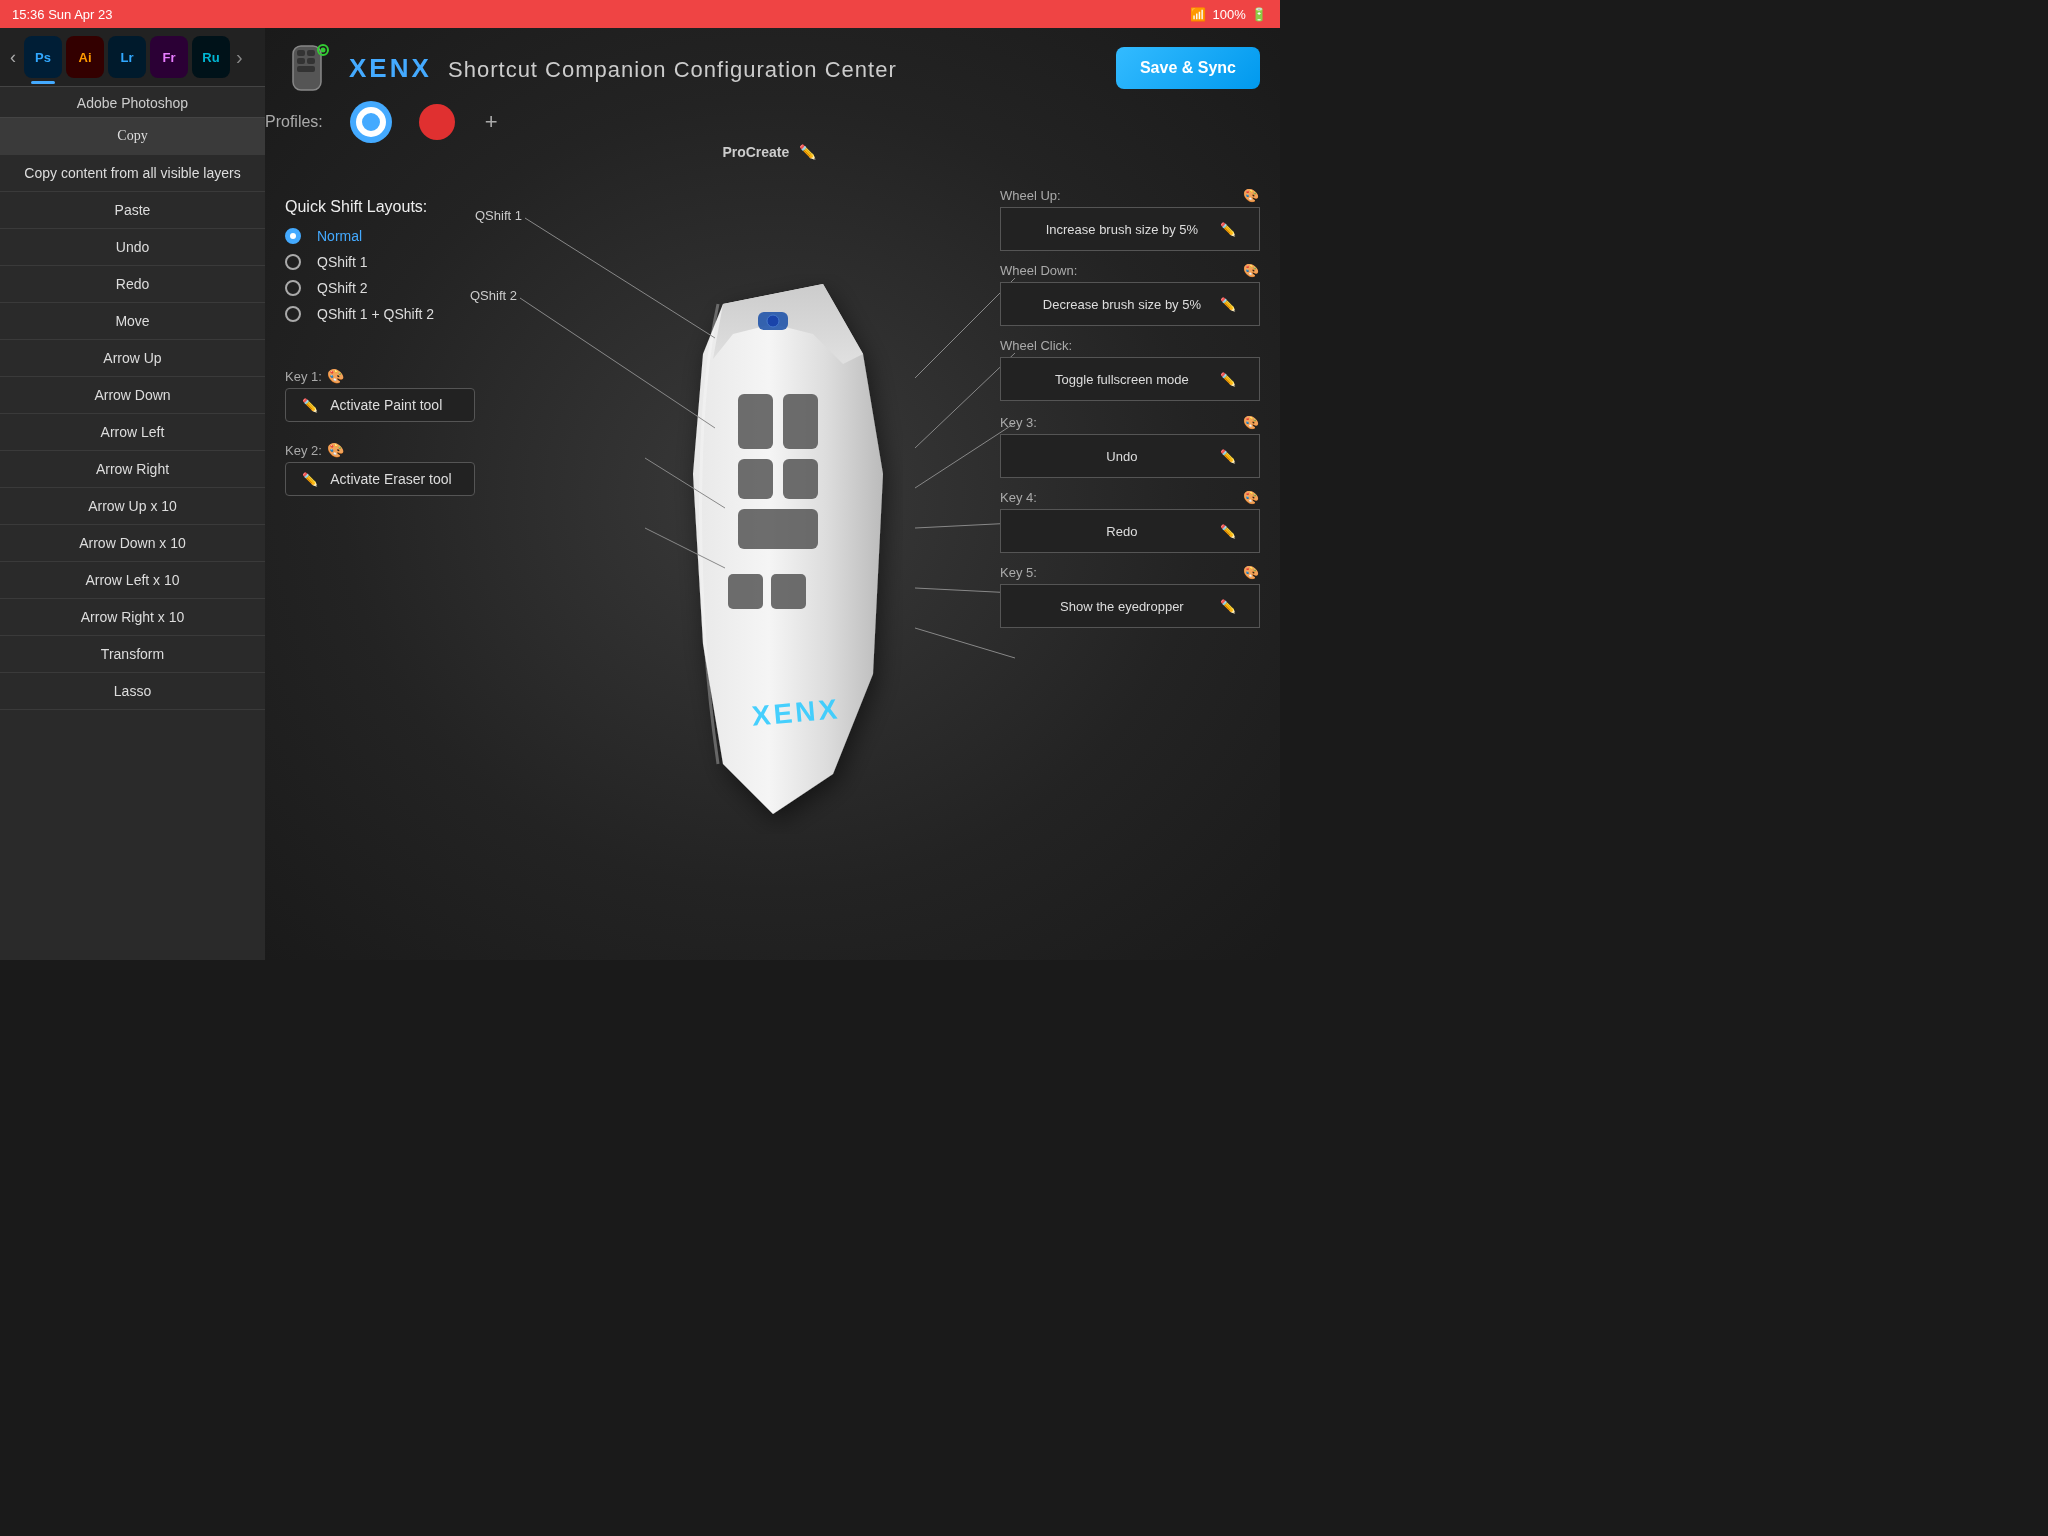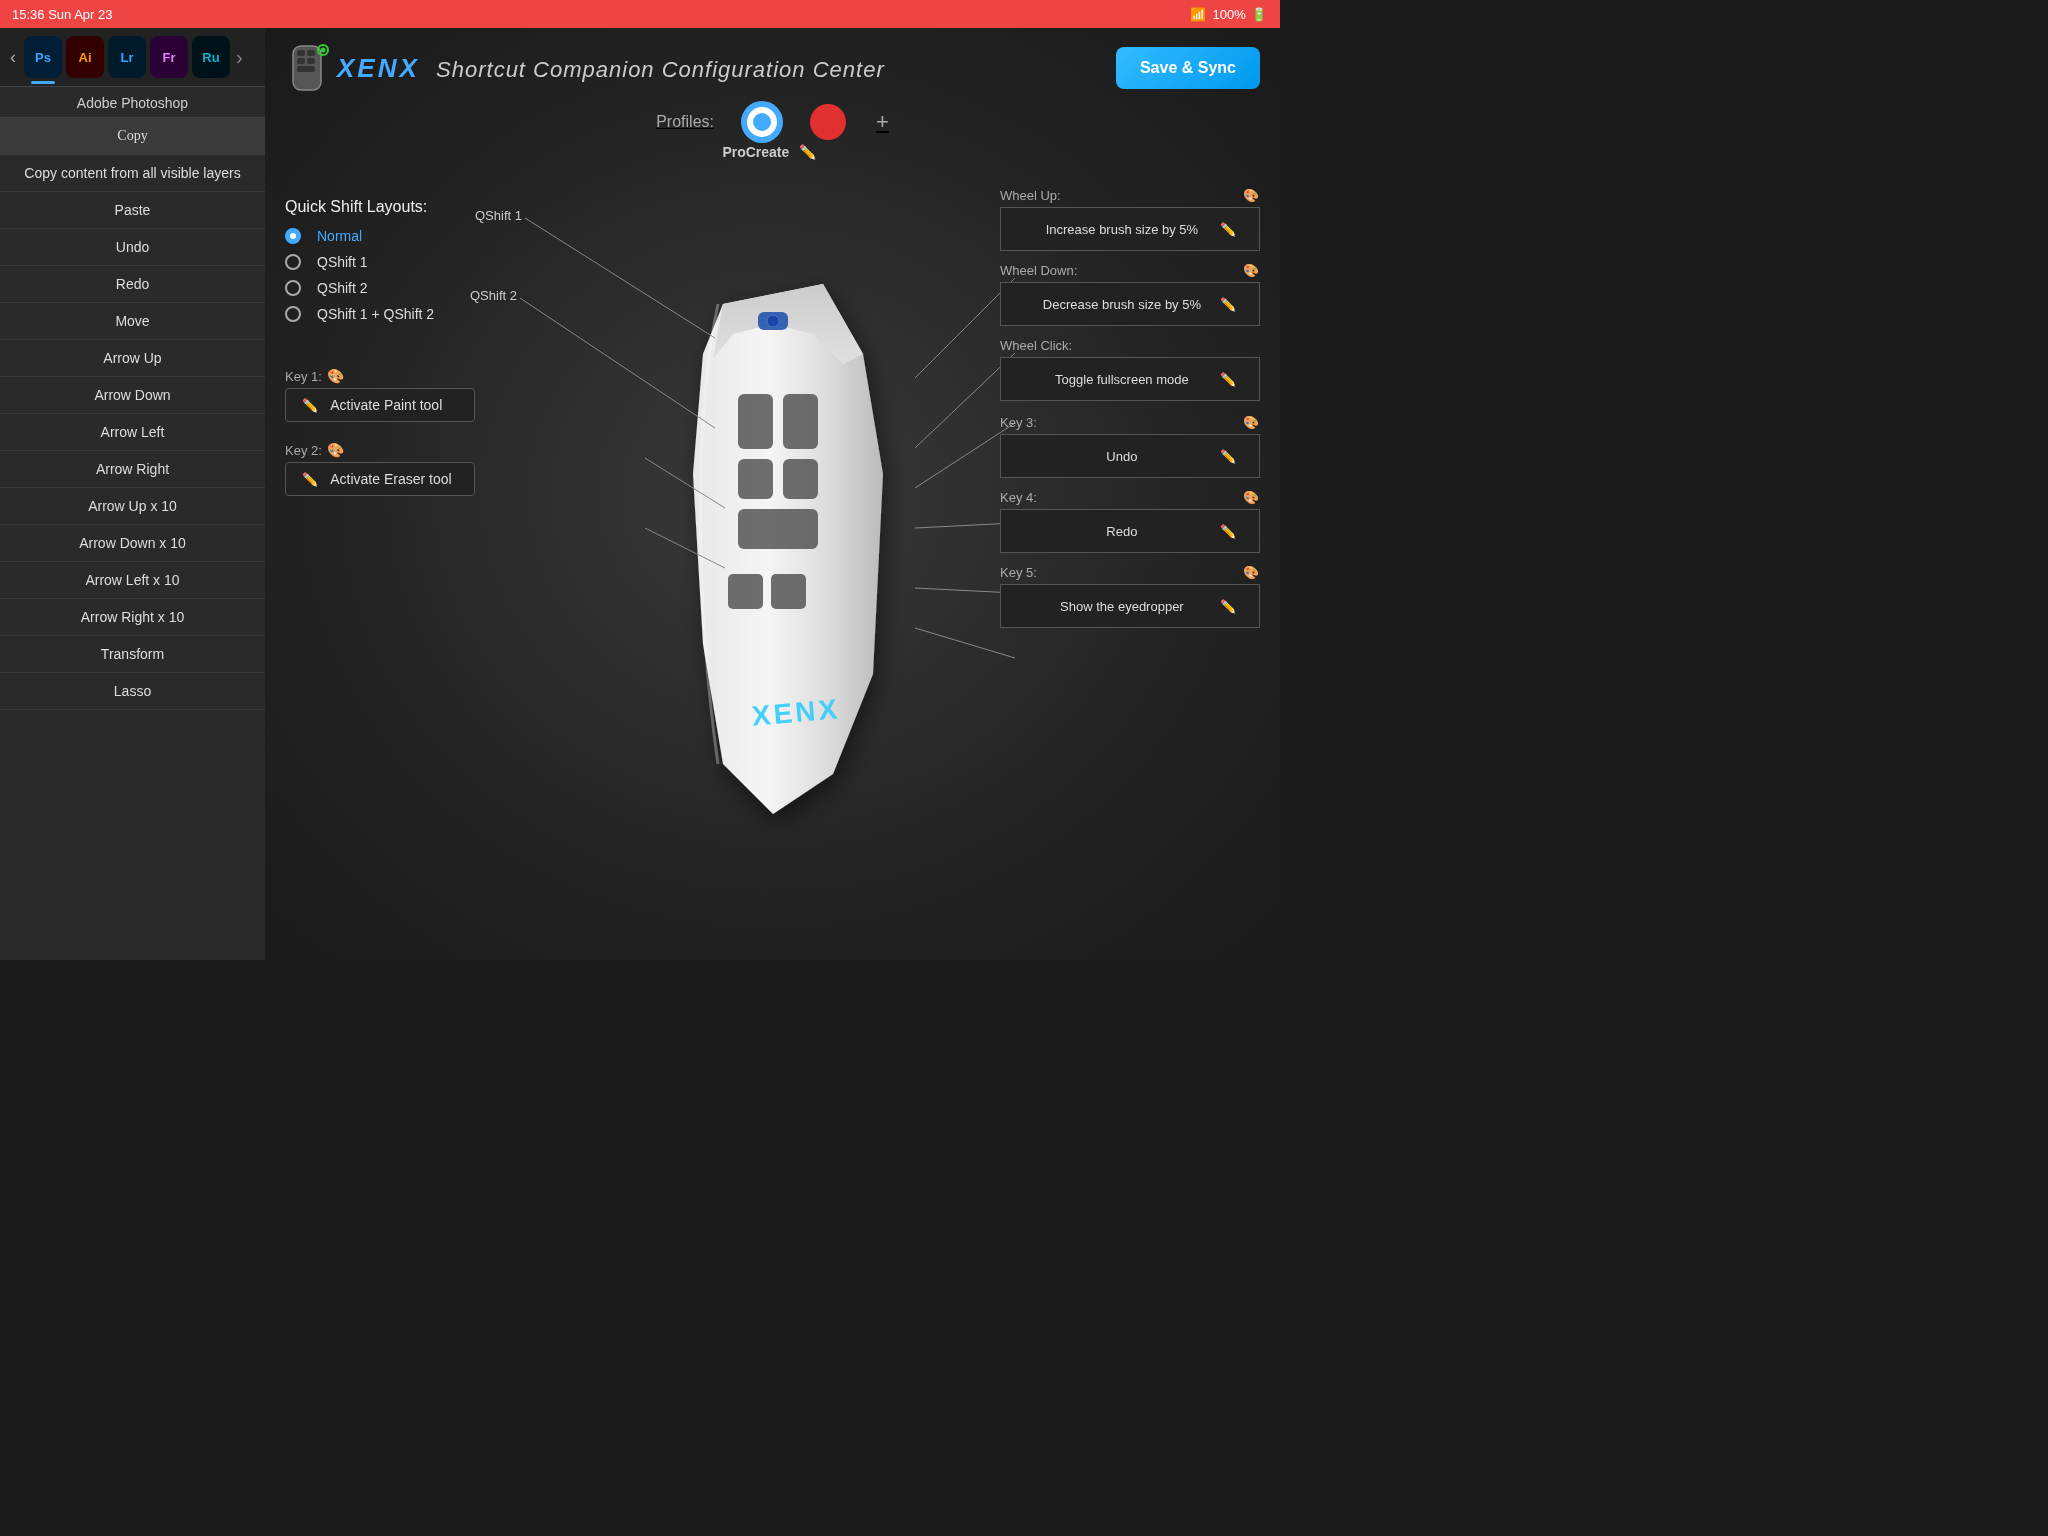--- a/index.html
+++ b/index.html
@@ -134,22 +134,21 @@
     
     #header {
       display: flex;
       align-items: center;
       justify-content: space-between;
       padding: 14px 20px 0;
     }
     #logo-area {
       display: flex;
       align-items: center;
-      gap: 0;
-      font-style: italic;
+      gap: 12px;
     }
     #device-icon {
       width: 52px;
       height: 52px;
     }
     #title-text {
       font-size: 26px;
       font-weight: 300;
       color: #ddd;
       letter-spacing: 1px;
@@ -168,24 +167,22 @@
       font-size: 16px;
       font-weight: 600;
       cursor: pointer;
       background: linear-gradient(135deg, #33bbff, #0099ee);
     }
 
     
     #profiles-row {
       display: flex;
       align-items: center;
-      justify-content: center;
       gap: 30px;
       padding: 10px 0 4px;
-      text-decoration: underline;
     }
     #profiles-label {
       color: #aaa;
       font-size: 16px;
     }
     .profile-dot {
       width: 36px;
       height: 36px;
       border-radius: 50%;
       cursor: pointer;

